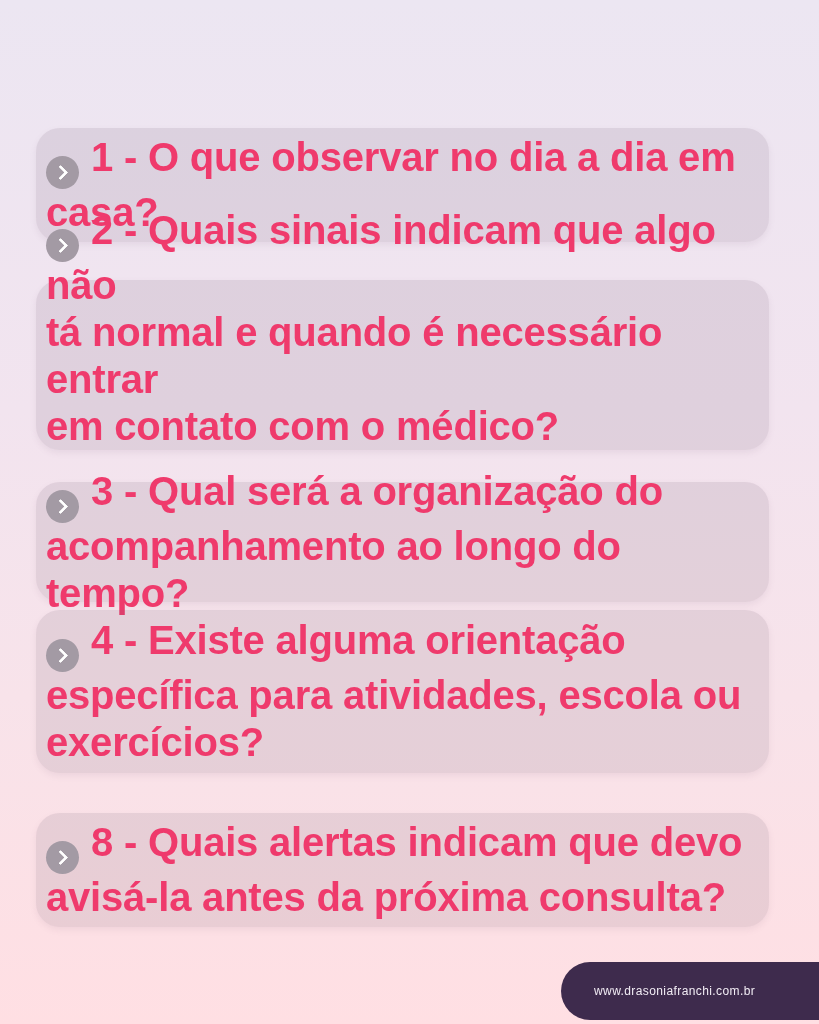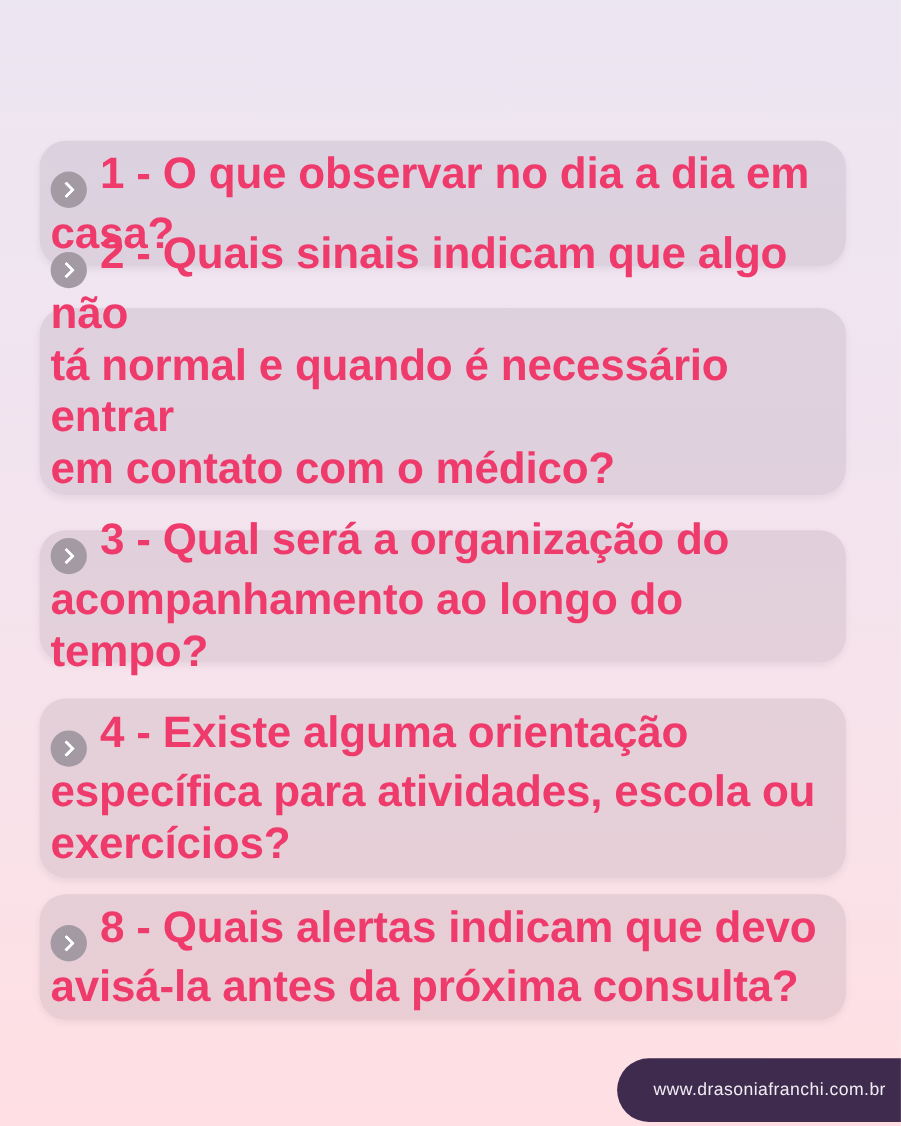--- a/index.html
+++ b/index.html
@@ -23,21 +23,21 @@
     border-radius: 24px;
     background: rgba(110, 95, 115, 0.14);
     box-shadow: 0 3px 6px rgba(130, 95, 125, 0.10);
     display: flex;
     align-items: center;
     padding: 0 18px 0 10px;
   }
   .card1 { top: 128px; height: 114px; }
   .card2 { top: 280px; height: 170px; align-items: flex-end; }
   .card3 { top: 482px; height: 120px; justify-content: flex-end; }
-  .card4 { top: 635px; height: 163px; }
+  .card4 { top: 610px; height: 163px; }
   .card5 { top: 813px; height: 114px; }
 
   .card-text {
     margin: 0;
     font-size: 40px;
     line-height: 47px;
     font-weight: 700;
     color: #ef3a6c;
     white-space: pre-line;
     letter-spacing: -0.2px;
@@ -72,21 +72,21 @@
     width: 258px;
     box-sizing: border-box;
     background: #3e2b4d;
     border-radius: 29px 0 0 29px;
     display: flex;
     align-items: center;
     padding-left: 33px;
   }
   .footer-text {
     color: #f1ecf4;
-    font-size: 16px;
+    font-size: 12px;
     letter-spacing: 0.4px;
     font-weight: 400;
   }
 </style>
 </head>
 <body>
 
 <div class="card card1">
   <p class="card-text"><span class="chev-icon"><span class="arrow"></span></span><span>1 - O que observar no dia a dia em
 casa?</span></p>

